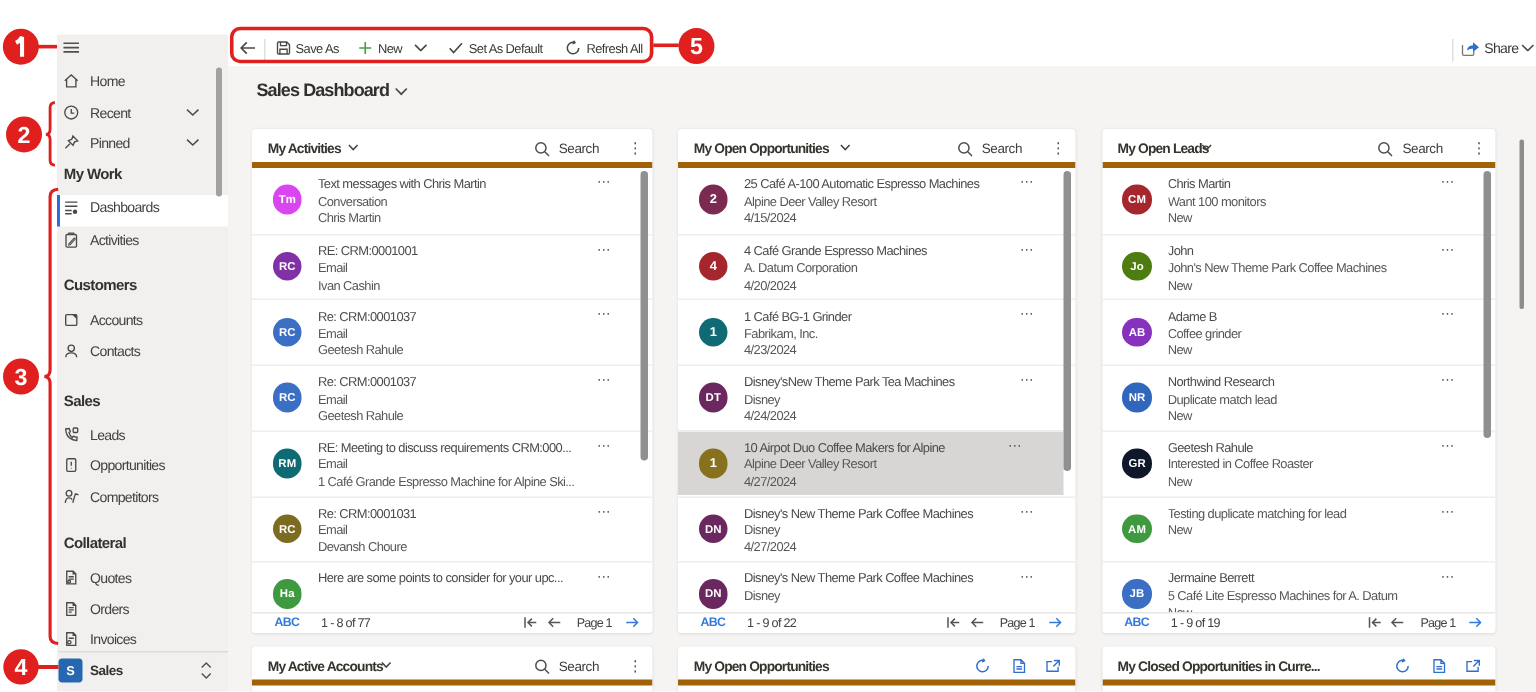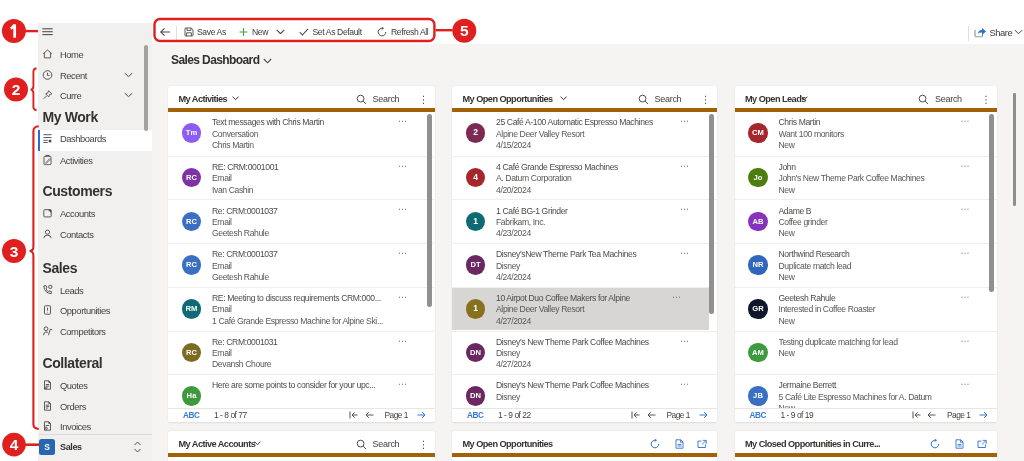--- a/index.html
+++ b/index.html
@@ -3,21 +3,21 @@
 <style>
 *{margin:0;padding:0;box-sizing:border-box}
 html,body{width:1024px;height:461px;background:#fff;overflow:hidden;font-family:"Liberation Sans",sans-serif;-webkit-font-smoothing:antialiased}
 .a{position:absolute}
 body{position:relative}
 
 #sb{left:37.5px;top:22.5px;width:114px;height:438.5px;background:#f1f0ef}
 .row{left:0;width:114px;height:20px}
 .row .tx{position:absolute;left:22.5px;top:50%;transform:translateY(-50%);font-size:9.4px;letter-spacing:-.45px;color:#43423f;white-space:nowrap}
 .row svg.ic{position:absolute;left:4.5px;top:50%;transform:translateY(-50%)}
-.glab{position:absolute;left:5px;font-size:14px;font-weight:bold;letter-spacing:-.4px;color:#33322f;white-space:nowrap;transform:translateY(-50%)}
+.glab{position:absolute;left:5px;font-size:10px;font-weight:bold;letter-spacing:-.4px;color:#33322f;white-space:nowrap;transform:translateY(-50%)}
 .chev{position:absolute;right:19px;top:50%;transform:translateY(-50%)}
 #selrow{left:0;top:107px;width:114px;height:21px;background:#fff;border-left:2.5px solid #2b6cd9}
 #sbscroll{left:106.7px;top:22.1px;width:3.4px;height:86.7px;background:#a3a19f;border-radius:2px}
 #sbbot{left:1.5px;top:411.2px;width:112.5px;border-top:1px solid #dddbd9}
 #salessq{left:1.5px;top:416.5px;width:16px;height:16px;border-radius:2.5px;background:#2766b0;color:#fff;font-size:8.5px;font-weight:bold;text-align:center;line-height:16px}
 #salestx{left:22.5px;top:424.5px;transform:translateY(-50%);font-size:9px;font-weight:bold;letter-spacing:-.35px;color:#33322f}
 
 #cmd{left:151.5px;top:22.5px;width:872.5px;height:21px;background:#fff}
 .cbt{position:absolute;top:9px;transform:translateY(-50%);font-size:8.6px;letter-spacing:-.38px;color:#3b3a39;white-space:nowrap}
 .cbi{position:absolute;top:9px;transform:translateY(-50%)}
@@ -80,21 +80,21 @@
       <svg class="chev" width="9" height="5" viewBox="0 0 9 5">
         <polyline points="0.7,0.6 4.5,4.2 8.3,0.6" fill="none" stroke="#4c4a47" stroke-width="1"></polyline>
       </svg>
     </div>
   <div class="row a" style="top:62px">
       <svg class="ic" width="11" height="11" viewBox="0 0 11 11">
         <g fill="none" stroke="#4c4a47" stroke-width="0.9">
           <path d="M6.6 1.2 L9.8 4.4 L7.7 5.1 L6.7 7.4 L3.6 4.3 L5.9 3.3 Z M4.6 6.4 L1.6 9.4"></path>
         </g>
       </svg>
-      <span class="tx">Curre</span>
+      <span class="tx">Pinned</span>
       <svg class="chev" width="9" height="5" viewBox="0 0 9 5">
         <polyline points="0.7,0.6 4.5,4.2 8.3,0.6" fill="none" stroke="#4c4a47" stroke-width="1"></polyline>
       </svg>
     </div>
   <div class="glab" style="top:94px">My Work</div>
   <div class="row a" style="top:105.5px">
       <svg class="ic" width="11" height="11" viewBox="0 0 11 11">
         <g fill="none" stroke="#4c4a47" stroke-width="0.9">
           <path d="M1.4 2.2 L9.6 2.2 M1.4 5 L9.6 5 M1.4 7.8 L5.8 7.8 M1.4 10 L5.8 10"></path>
           <circle cx="8" cy="8.6" r="1.5" fill="#4c4a47" stroke="none"></circle>
@@ -266,21 +266,21 @@
   <svg class="a" style="left:187.5px;top:8px" width="11" height="11" viewBox="0 0 11 11">
           <g fill="none" stroke="#4f4d4b" stroke-width="1">
             <circle cx="4.6" cy="4.6" r="3.4"></circle>
             <line x1="7.2" y1="7.2" x2="10" y2="10"></line>
           </g>
         </svg>
   <span class="srch" style="left:204.5px">Search</span>
   <span class="vdots" style="left:250.5px">⋮</span>
   </div>
   <div class="it first" style="top:26.5px">
-  <div class="av ini" style="background:#8b5cf6">Tm</div>
+  <div class="av ini" style="background:#d946ef">Tm</div>
   <div class="itx" style="width:190.5px">
           <div class="l1">Text messages with Chris Martin</div>
           <div class="l2">Conversation</div>
           <div class="l2">Chris Martin</div>
         </div>
   <div class="dots">⋯</div>
   </div>
   <div class="it" style="top:70.2px">
   <div class="av ini" style="background:#8031a5">RC</div>
   <div class="itx" style="width:190.5px">

